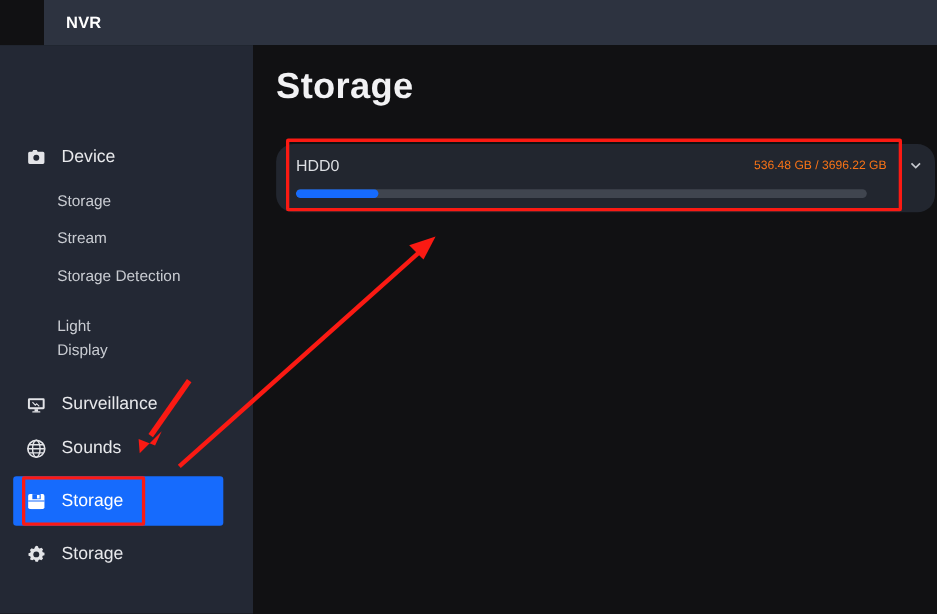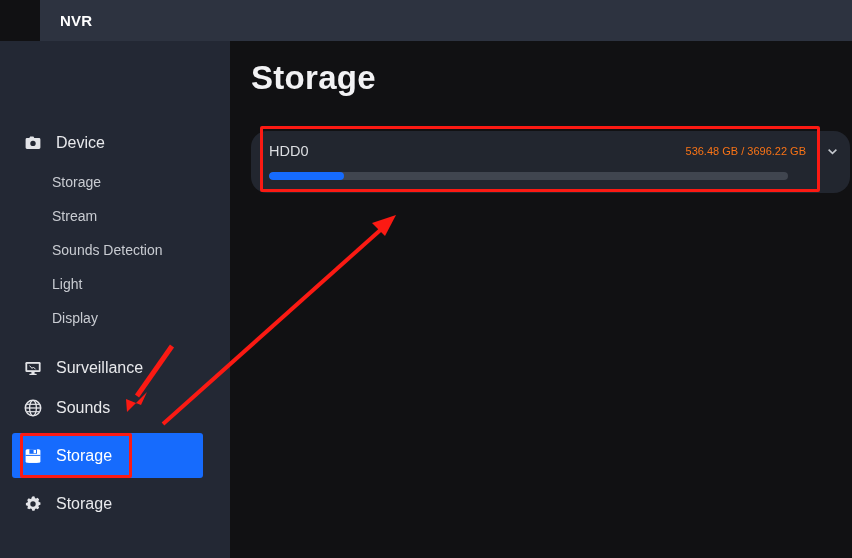--- a/index.html
+++ b/index.html
@@ -193,24 +193,24 @@
 
       <div class="nav-sub" style="top:124px">
         <span class="lbl">Storage</span>
       </div>
 
       <div class="nav-sub" style="top:158px">
         <span class="lbl">Stream</span>
       </div>
 
       <div class="nav-sub" style="top:192px">
-        <span class="lbl">Sounds Detection</span>
-      </div>
-
-      <div class="nav-sub" style="top:226px">
+        <span class="lbl">Storage Detection</span>
+      </div>
+
+      <div class="nav-sub" style="top:238px">
         <span class="lbl">Light</span>
       </div>
 
       <div class="nav-sub" style="top:260px">
         <span class="lbl">Display</span>
       </div>
 
       <div class="nav-item" style="top:304px">
         <span class="ico">
           <svg width="20" height="20" viewBox="0 0 20 20">

